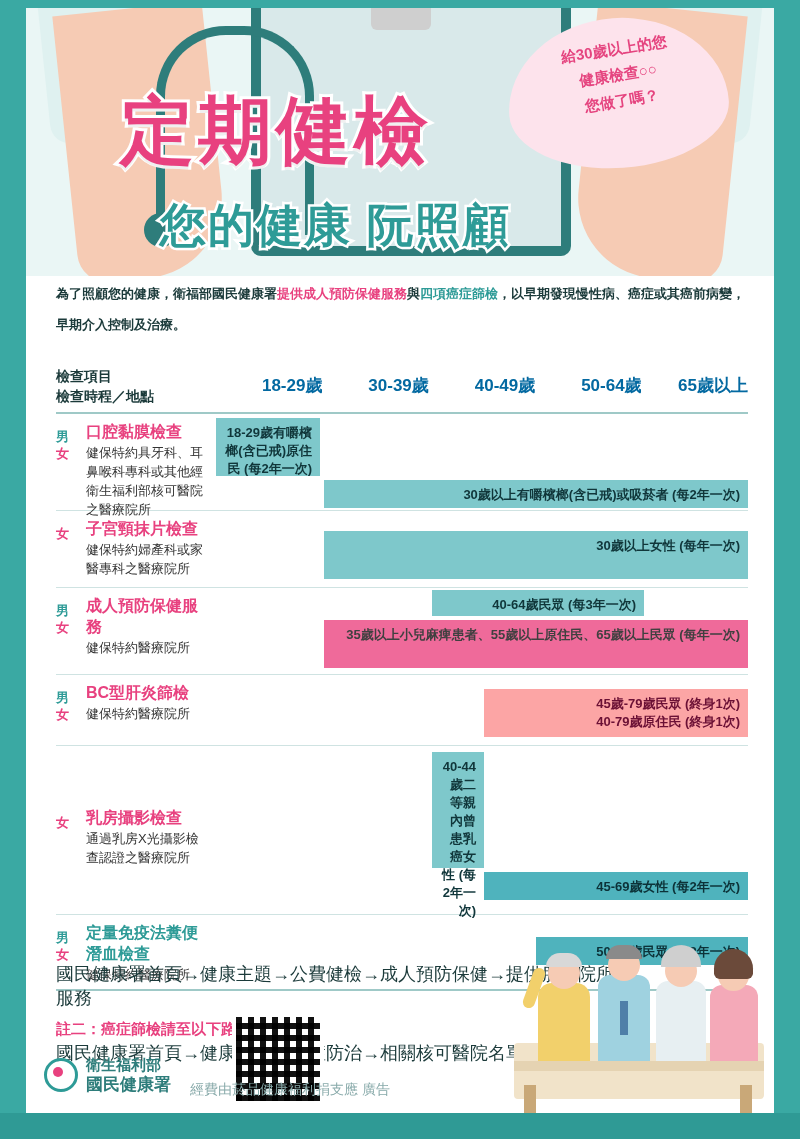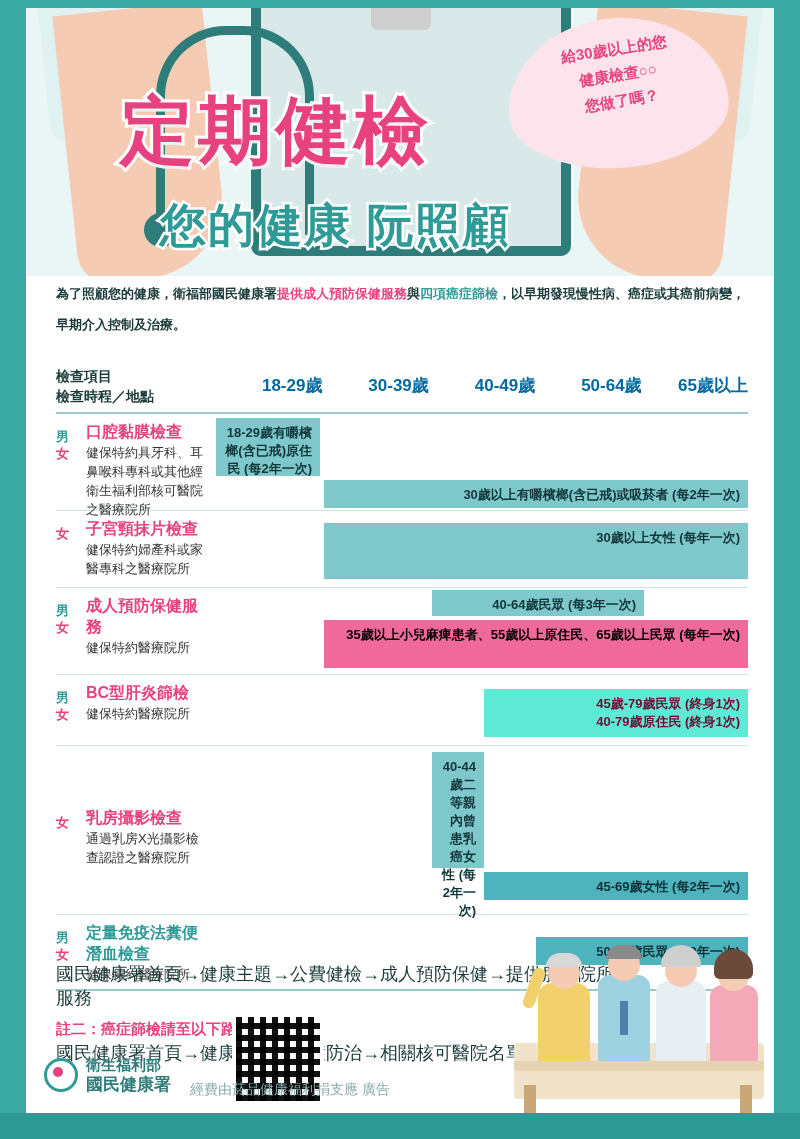--- a/index.html
+++ b/index.html
@@ -86,22 +86,22 @@
   .rowlabel{position:absolute;left:0;top:0;width:160px;padding:8px 6px 8px 0;box-sizing:border-box;}
   .rowtitle{font-size:16px;font-weight:bold;color:#e8417f;margin-left:30px;}
   .rowtitle.teal{color:#2e9b97;}
   .rowdesc{font-size:13px;color:#333;line-height:19px;margin-left:30px;}
   .gender{position:absolute;left:0;top:14px;width:26px;font-size:13px;font-weight:bold;line-height:17px;}
   .g-m{color:#2e9b97;}
   .g-f{color:#e8417f;}
   .bars{position:absolute;left:160px;top:0;right:0;height:100%;text-align:right;}
   .bar{position:absolute;box-sizing:border-box;font-size:13px;line-height:18px;padding:6px 8px;font-weight:bold;}
   .bar.teal{background:#7ec8cb;color:#10363a;}
-  .bar.pink{background:#ef6a9a;color:#000000;}
-  .bar.pink-l{background:#5eead4;color:#6b1035;}
+  .bar.pink{background:#ef6a9a;color:#404040;}
+  .bar.pink-l{background:#fca5a5;color:#6b1035;}
   .bar.teal-d{background:#4fb3bd;color:#0c3238;}
   
   .notes{position:absolute;left:56px;top:962px;width:560px;}
   .note-h{font-size:15px;font-weight:bold;color:#e8417f;margin-bottom:2px;}
   .note-p{font-size:18px;color:#1b3a3a;margin-bottom:10px;}
   
   .people{position:absolute;right:26px;bottom:26px;width:260px;height:160px;}
   .bench{position:absolute;left:0;bottom:14px;width:250px;height:56px;background:#f1e3c9;border-radius:4px;}
   .bench2{position:absolute;left:0;bottom:42px;width:250px;height:10px;background:#e5d3b2;}
   .bench-leg{position:absolute;bottom:0;width:12px;height:28px;background:#c9a878;}
@@ -191,21 +191,21 @@
 
     <div class="row" style="height:76px;">
       <div class="rowlabel">
         <div class="gender">
           <div class="g-f">女</div>
         </div>
         <div class="rowtitle">子宮頸抹片檢查</div>
         <div class="rowdesc">健保特約婦產科或家醫專科之醫療院所</div>
       </div>
       <div class="bars">
-        <div class="bar teal" style="left:108px;top:12px;width:424px;height:56px;">30歲以上女性 (每年一次)</div>
+        <div class="bar teal" style="left:108px;top:20px;width:424px;height:48px;">30歲以上女性 (每年一次)</div>
       </div>
     </div>
 
     <div class="row" style="height:86px;">
       <div class="rowlabel">
         <div class="gender">
           <div class="g-m">男</div>
           <div class="g-f">女</div>
         </div>
         <div class="rowtitle">成人預防保健服務</div>

